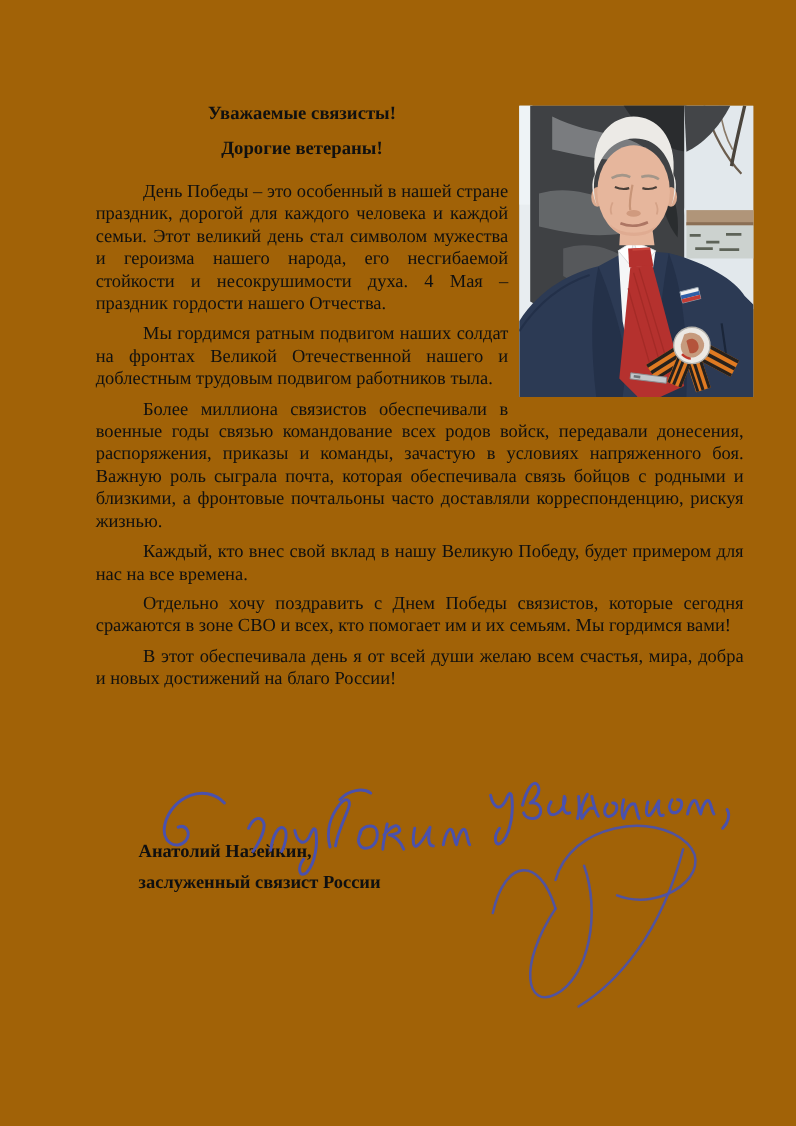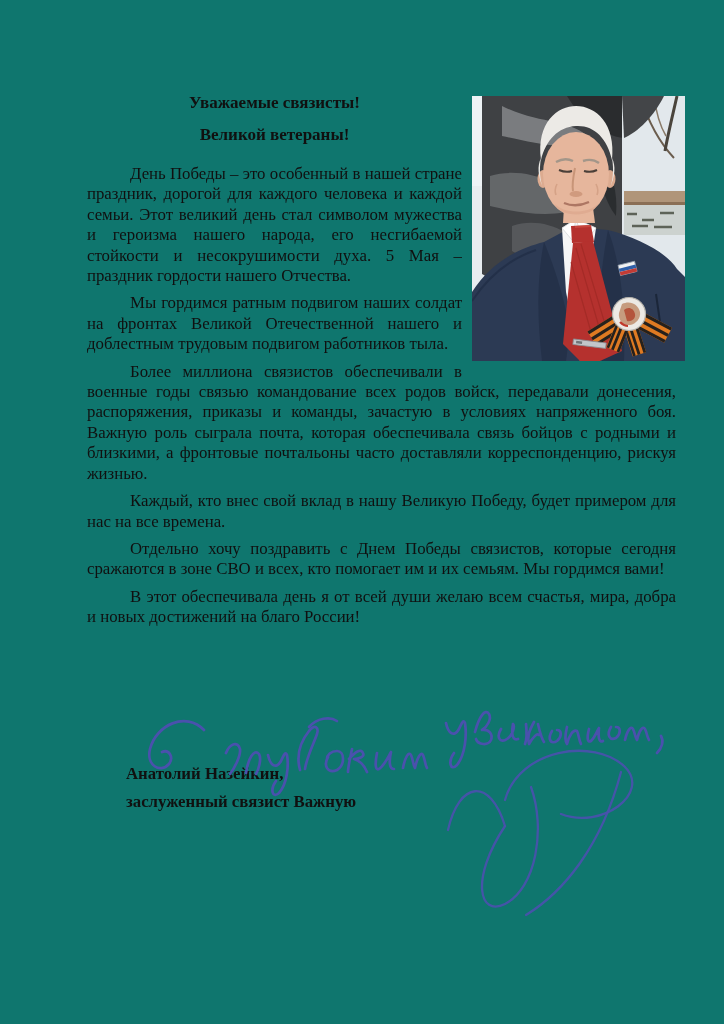--- a/index.html
+++ b/index.html
@@ -1,19 +1,19 @@
 <!DOCTYPE html>
 <html lang="ru" style="--text: #101010; --ink: #4a51ad; --statue: #3f4144; --sky: #e2e8ec; --suit: #2c3a54; --shirt: #f5f6f7; --skin: #e6b69c; --hair: #eceae6; --tie: #b5312e; --ribbon-orange: #df7a22; --ribbon-black: #26211d;"><head>
 <meta charset="utf-8">
 <style>
   html,body{margin:0;padding:0;background:#ffffff;}
   .page{
     position:relative;
     width:724px;height:1024px;
-    background:#0f766e;
+    background:#a16207;
     font-family:"Liberation Serif","DejaVu Serif",serif;
     color:var(--text,#101010);
     overflow:hidden;
   }
   .content{
     position:absolute;
     left:87px;top:93px;
     width:589px;
   }
   .photo-wrap{
@@ -166,32 +166,32 @@
         </g>
 
         <g transform="rotate(7 118 248)">
           <rect x="101" y="245" width="33" height="5.5" fill="#c2c6ca" stroke="#888c90" stroke-width="0.8"></rect>
           <rect x="104" y="246.5" width="6" height="2.5" fill="#6f7478"></rect>
         </g>
       </svg>
     </div>
 
     <h1 class="letter-heading">Уважаемые связисты!</h1>
-    <h1 class="letter-heading second">Великой ветераны!</h1>
-
-    <p class="body-par">День Победы – это особенный в нашей стране праздник, дорогой для каждого человека и каждой семьи. Этот великий день стал символом мужества и героизма нашего народа, его несгибаемой стойкости и несокрушимости духа. 5 Мая – праздник гордости нашего Отчества.</p>
+    <h1 class="letter-heading second">Дорогие ветераны!</h1>
+
+    <p class="body-par">День Победы – это особенный в нашей стране праздник, дорогой для каждого человека и каждой семьи. Этот великий день стал символом мужества и героизма нашего народа, его несгибаемой стойкости и несокрушимости духа. 4 Мая – праздник гордости нашего Отчества.</p>
     <p class="body-par">Мы гордимся ратным подвигом наших солдат на фронтах Великой Отечественной нашего и доблестным трудовым подвигом работников тыла.</p>
     <p class="body-par">Более миллиона связистов обеспечивали в военные годы связью командование всех родов войск, передавали донесения, распоряжения, приказы и команды, зачастую в условиях напряженного боя. Важную роль сыграла почта, которая обеспечивала связь бойцов с родными и близкими, а фронтовые почтальоны часто доставляли корреспонденцию, рискуя жизнью.</p>
     <p class="body-par">Каждый, кто внес свой вклад в нашу Великую Победу, будет примером для нас на все времена.</p>
     <p class="body-par">Отдельно хочу поздравить с Днем Победы связистов, которые сегодня сражаются в зоне СВО и всех, кто помогает им и их семьям. Мы гордимся вами!</p>
     <p class="body-par">В этот обеспечивала день я от всей души желаю всем счастья, мира, добра и новых достижений на благо России!</p>
 
     <div class="sign-block">
       <div class="sign-line">Анатолий Назейкин,</div>
-      <div class="sign-line">заслуженный связист Важную</div>
+      <div class="sign-line">заслуженный связист России</div>
     </div>
   </div>
 
   <svg class="signature-svg" viewBox="0 0 560 235" role="img" aria-label="С глубоким уважением,">
 
     <path class="ink ink-w" d="M74,37 C56,18 26,32 20,56 C16,72 30,81 39,71 C44,64 39,56 32,59"></path>
 
     <path class="ink ink-w" d="M96,60 C100,50 108,48 110,56 C111,63 104,76 100,81"></path>
     <path class="ink ink-w" d="M116,80 C118,66 124,55 129,61 C132,66 128,78 126,81"></path>
     <path class="ink ink-w" d="M138,62 C140,72 146,77 151,68 C154,62 155,58 157,62 C159,73 157,91 149,100 C142,106 140,96 146,88"></path>

